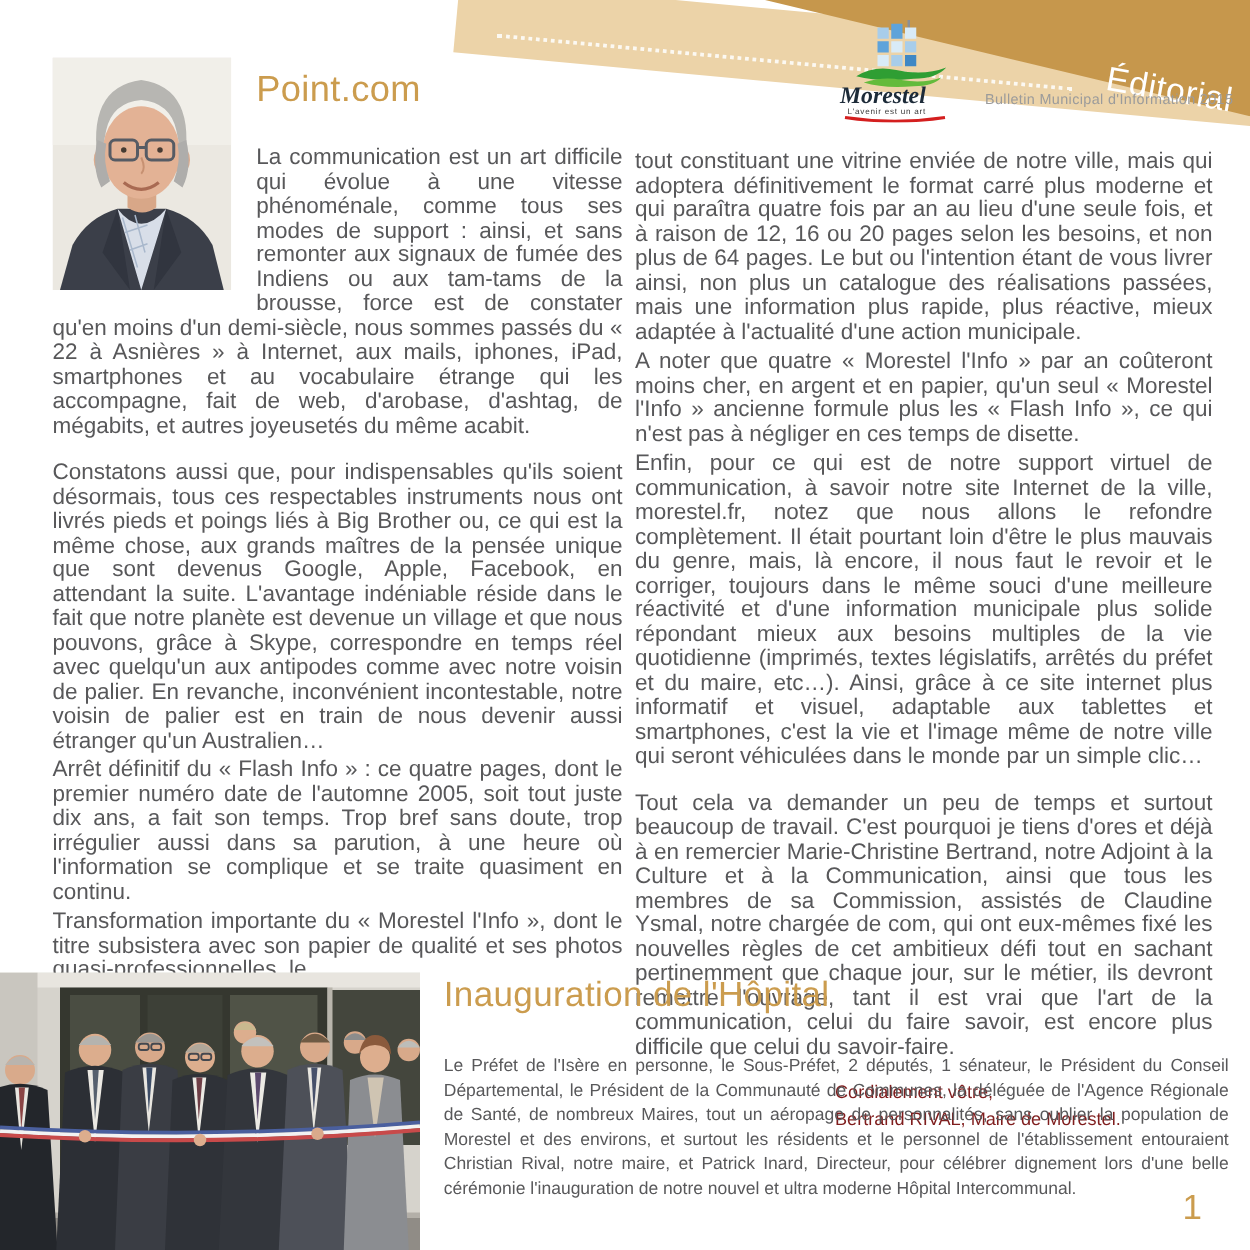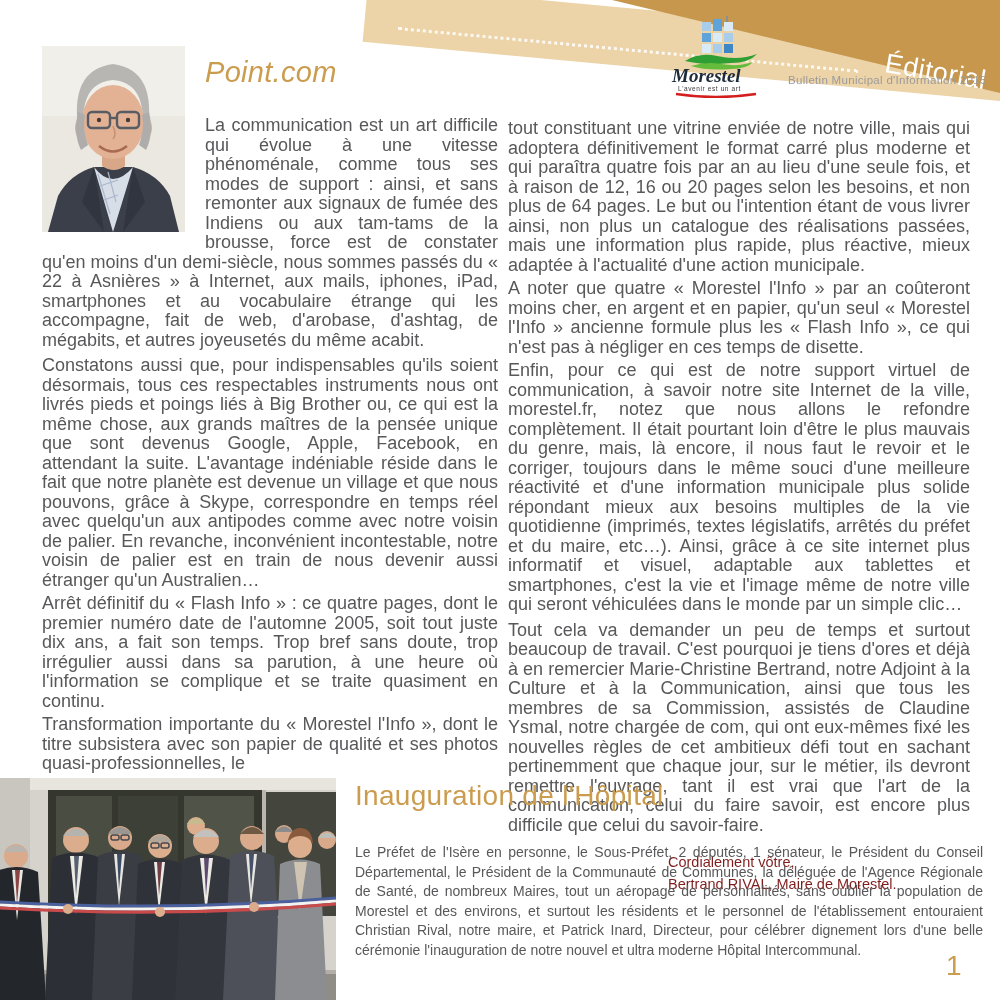--- a/index.html
+++ b/index.html
@@ -33,26 +33,25 @@
     font-size:11.5px;color:#9b9b9b;letter-spacing:.3px;
   }
   
   .col-left{position:absolute;left:42px;top:46px;width:456px;}
   .mayor-photo{
     float:left;width:143px;height:186px;margin:0 20px 10px 0;
   }
   .page-title{
     font-size:29px;font-weight:500;color:#cb9c4e;margin:10px 0 27px 0;
     letter-spacing:.3px;
-    font-style:italic;
   }
   .body-text p{
     margin:0;font-size:18px;line-height:19.5px;text-align:justify;color:#58585a;
   }
-  .body-text p.gap{margin-top:6px;}
+  .body-text p.gap{margin-top:18px;}
   .body-text p.tight{margin-top:4px;}
   .col-right{position:absolute;left:508px;top:119px;width:462px;}
   .signature{margin:16px 0 0 160px;font-size:14.5px;line-height:22px;color:#7f1d1d;}
   
   .inaug-photo{position:absolute;left:0;top:778px;width:336px;height:222px;}
   .inaug-title{
     position:absolute;left:355px;top:780px;font-size:28px;font-weight:500;
     color:#cb9c4e;letter-spacing:.3px;
   }
   .inaug-body{

